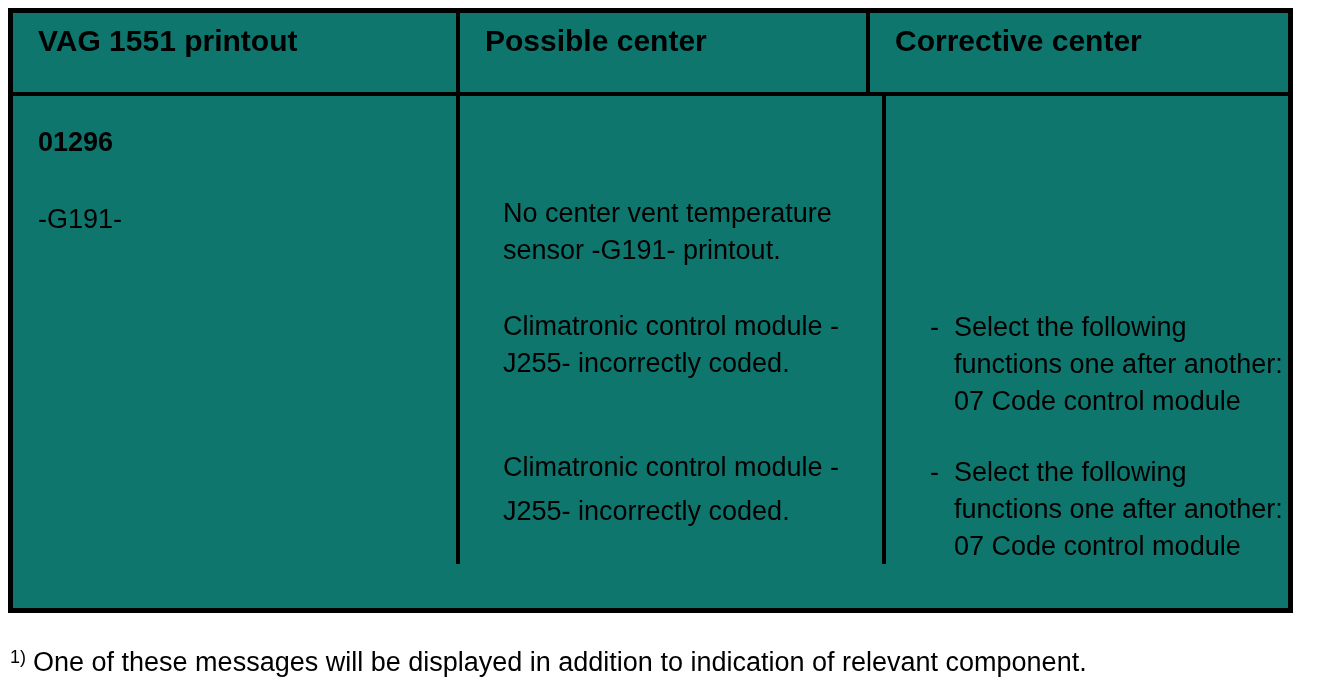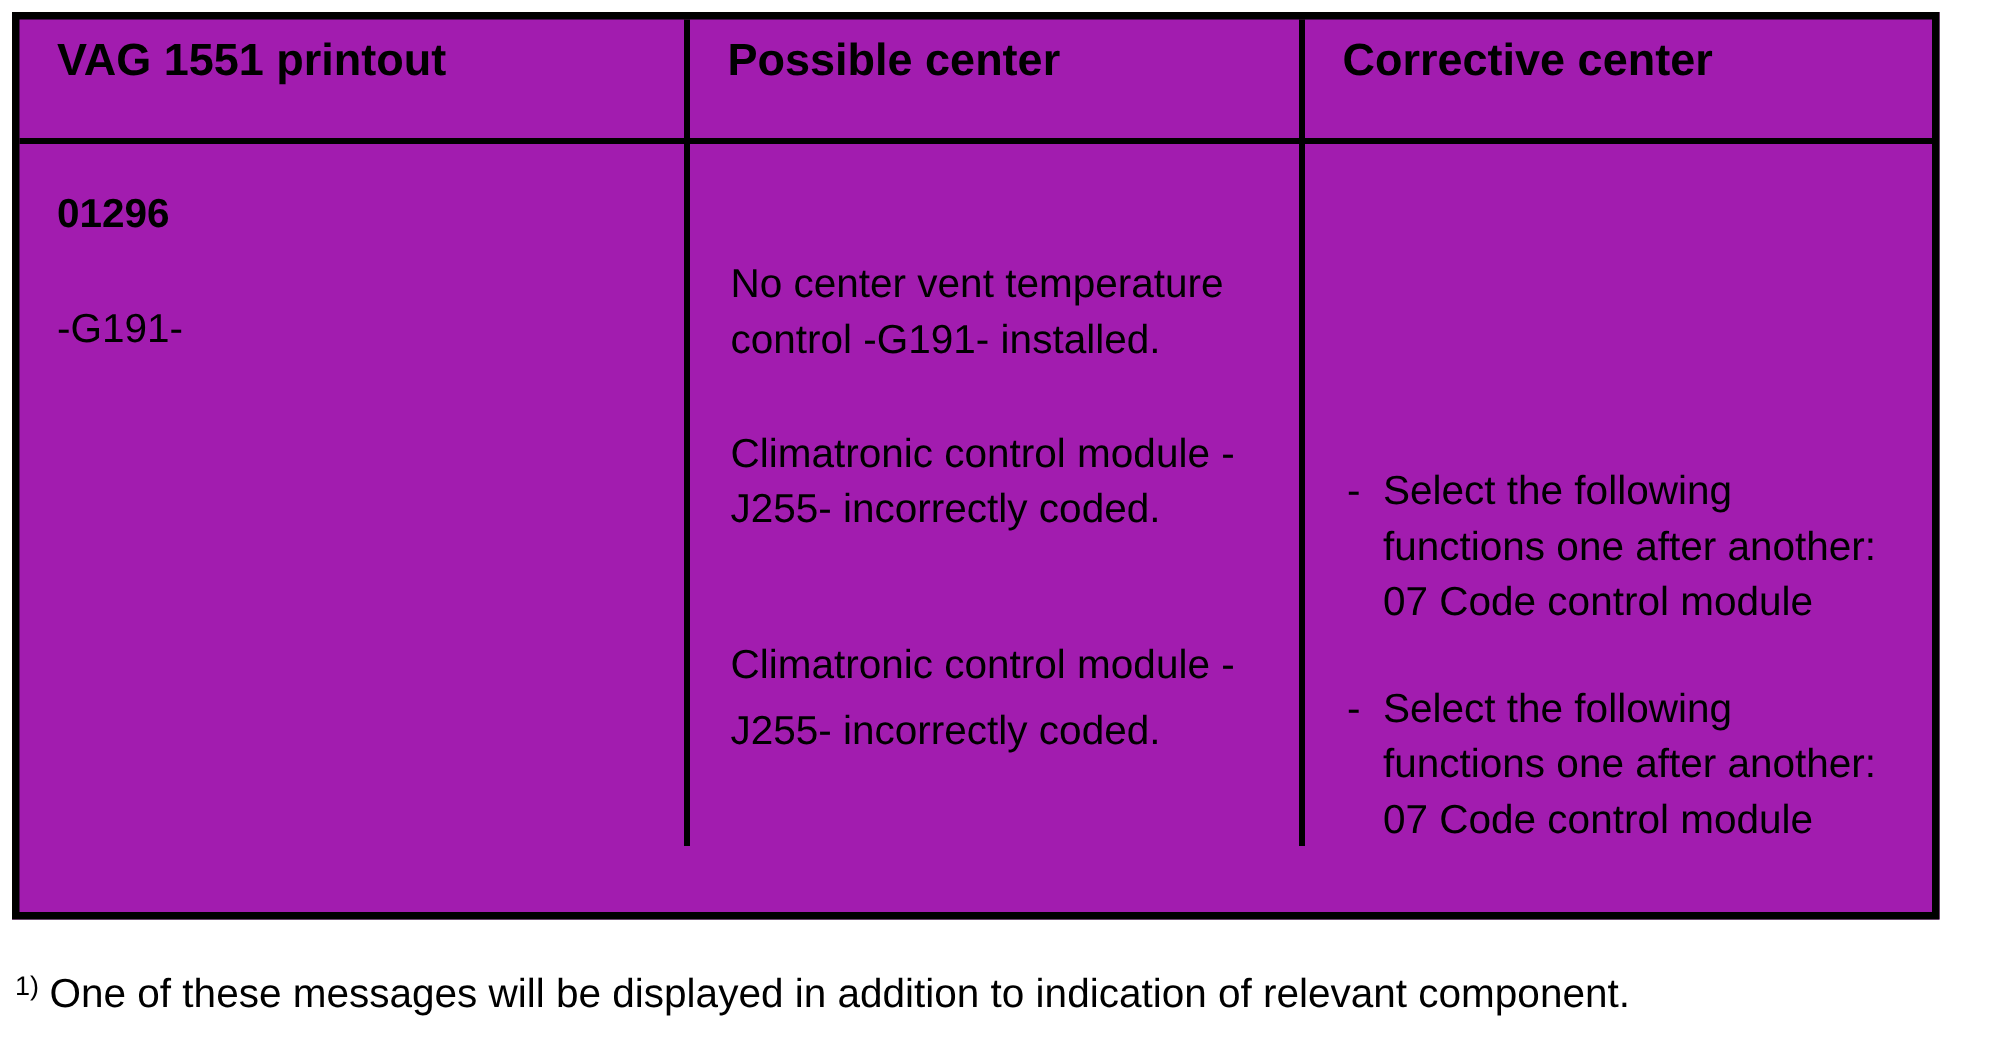--- a/index.html
+++ b/index.html
@@ -9,25 +9,25 @@
     color: #000000;
     font-family: "Liberation Sans", sans-serif;
     overflow: hidden;
   }
   .page { position: relative; width: 1328px; height: 696px; background: #ffffff; }
 
   .doc-table {
     position: absolute; left: 8px; top: 8px;
     width: 1285px; height: 605px;
     border: 5px solid #000000;
-    background: #a21caf;
+    background: #0f766e;
   }
   .thead, .tbody { display: grid; grid-template-columns: 447px 410px 418px; }
   .thead { height: 83px; }
-  .tbody { height: 468px; }
+  .tbody { height: 468px; gap: 16px; }
 
   .th {
     border-bottom: 4px solid #000000;
     font-weight: bold;
     font-size: 30px;
     line-height: 36px;
     padding: 10px 0 0 25px;
     white-space: nowrap;
   }
   .cell { overflow: hidden; }
@@ -37,21 +37,21 @@
   .cell-cause    { padding-left: 27px; }
   .cell-actions  { padding-left: 28px; }
 
   .txt { font-size: 27px; line-height: 37px; white-space: nowrap; }
   .code { font-weight: bold; margin-top: 28px; }
 
   .p-component   { margin-top: 40px; }
   .p-fault1      { margin-top: 34px; }
   .p-fault2      { margin-top: 109px; }
 
-  .p-cause1      { margin-top: 75px; }
+  .p-cause1      { margin-top: 99px; }
   .p-cause2      { margin-top: 39px; }
   .p-cause3      { margin-top: 63px; }
   .lh44 .txt, .lh44.txt, .p-cause3 .txt { line-height: 44px; }
 
   .p-action1     { margin-top: 213px; }
   .p-action2     { margin-top: 34px; }
 
   .action { position: relative; padding-left: 24px; }
   .action .dash { position: absolute; left: 0; top: 0; }
 
@@ -89,21 +89,21 @@
       <div class="cell cell-printout b-r">
         <div class="txt code">01296</div>
         <div class="p-component">
           <div class="txt">-G191-</div>
         </div>
       </div>
 
       <div class="cell cell-cause b-r">
         <div class="p-cause1">
           <div class="txt">No center vent temperature</div>
-          <div class="txt">control -G191- installed.</div>
+          <div class="txt">sensor -G191- printout.</div>
         </div>
         <div class="p-cause2">
           <div class="txt">Climatronic control module -</div>
           <div class="txt">J255- incorrectly coded.</div>
         </div>
         <div class="p-cause3">
           <div class="txt">Climatronic control module -</div>
           <div class="txt">J255- incorrectly coded.</div>
         </div>
       </div>

